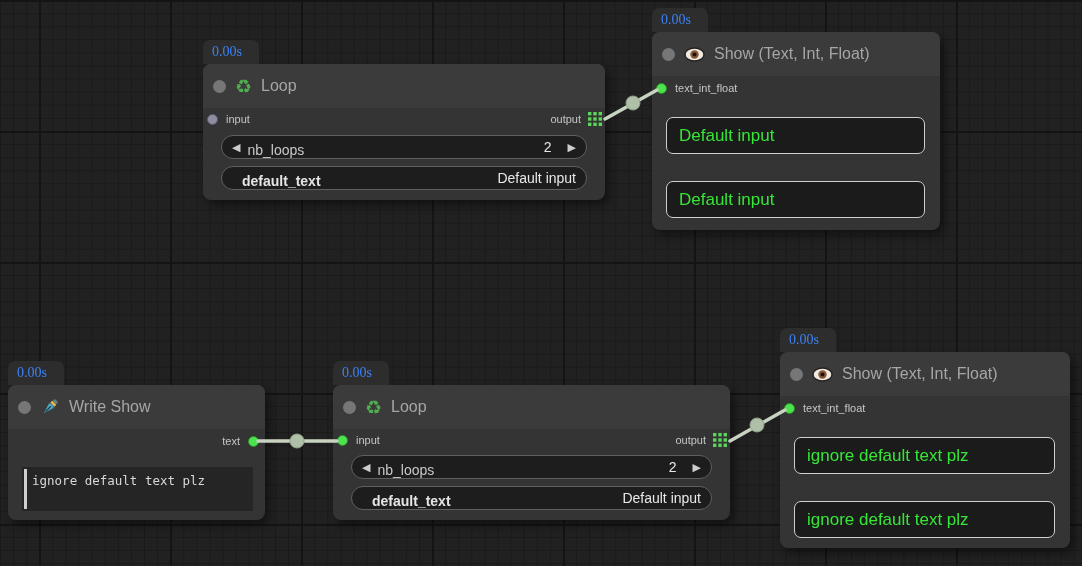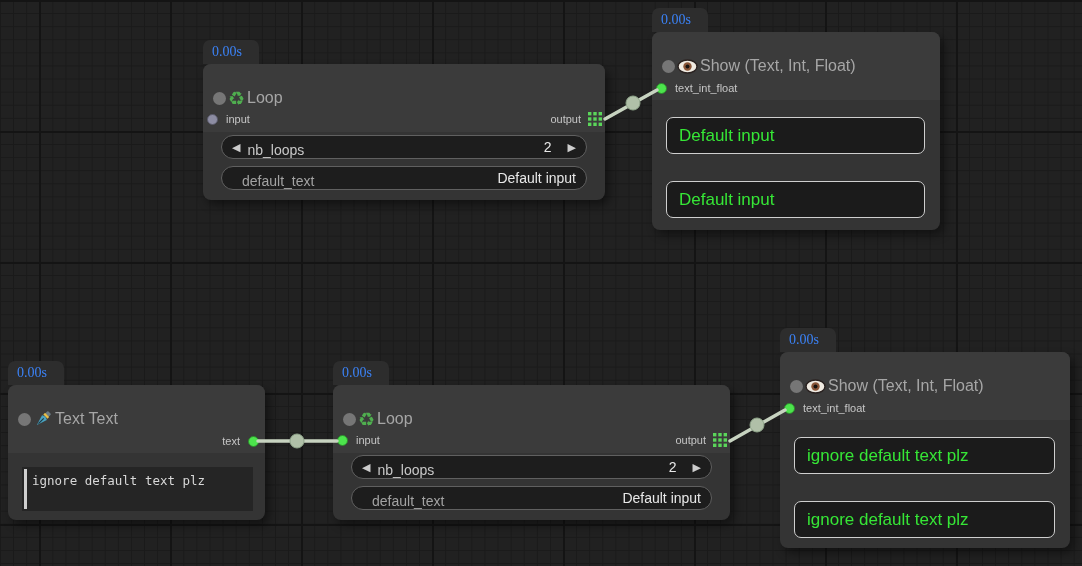--- a/index.html
+++ b/index.html
@@ -21,21 +21,21 @@
   }
   .links-layer{position:absolute;inset:0;z-index:5;pointer-events:none;}
 
   .node{
     position:absolute;z-index:2;
     background:#343434;border-radius:8px;
     box-shadow:4px 5px 10px rgba(0,0,0,.45);
   }
   .node-header{
     height:36px;background:#3b3b3b;border-radius:8px 8px 0 0;
-    display:flex;align-items:center;padding:16px 10px;gap:2px;
+    display:flex;align-items:center;padding:4px 10px;gap:9px;
   }
   .collapse-dot{width:13px;height:13px;border-radius:50%;background:#767676;flex:none;}
   .node-title{color:#a6a6a6;font-size:16px;white-space:nowrap;}
   .hdr-icon{flex:none;display:flex;align-items:center;}
   .recycle{color:#4fae4f;font-size:19px;line-height:1;}
 
   .timer-badge{
     position:absolute;top:-24px;left:0;width:56px;height:24px;
     background:#2d2d2d;border-radius:7px 7px 0 0;
     color:#3b82f6;font-family:"Liberation Serif",serif;font-size:14px;
@@ -52,21 +52,21 @@
   .spacer{flex:1;}
   .grid-icon{flex:none;margin-left:7px;margin-right:3px;display:block;}
 
   .widget{
     position:absolute;left:18px;right:18px;height:24px;box-sizing:border-box;
     background:#1d1d1d;border:1px solid #606060;border-radius:12px;
     display:flex;align-items:center;padding:0 10px;font-size:14px;color:#c9c9c9;
   }
   .widget .arrow{font-size:11px;color:#cdcdcd;line-height:1;flex:none;}
   .widget .w-label{margin-left:7px;white-space:nowrap;margin-top:6px;}
-  .widget .w-label.dim{color:#a3a3a3;margin-left:10px;}
+  .widget .w-label.dim{color:#e5e5e5;margin-left:10px;font-weight:bold;}
   .widget .w-value{color:#e8e8e8;white-space:nowrap;}
   .widget .gap-r{width:16px;flex:none;}
   .w1{top:71px;}
   .w2{top:102px;}
 
   .show-box{
     position:absolute;left:14px;right:15px;height:37px;box-sizing:border-box;
     background:#1b1b1b;border:1px solid #cfcfcf;border-radius:7px;
     display:flex;align-items:center;padding:0 12px;
     color:#36e636;font-size:17px;white-space:nowrap;overflow:hidden;
@@ -176,21 +176,21 @@
     <span class="hdr-icon">
       <svg width="20" height="20" viewBox="0 0 20 20">
         <g transform="rotate(45 10 10)">
           <rect x="7.6" y="0.8" width="4.8" height="3.6" rx="1" fill="#6b7c85"></rect>
           <rect x="7.1" y="4.2" width="5.8" height="2.4" fill="#e8bf4a"></rect>
           <path d="M10 18.6 L6.6 8 Q10 5.6 13.4 8 Z" fill="#4aa3c0"></path>
           <line x1="10" y1="16.4" x2="10" y2="9" stroke="#1c3540" stroke-width="1.1"></line>
         </g>
       </svg>
     </span>
-    <span class="node-title">Text Text</span>
+    <span class="node-title">Write Show</span>
   </div>
   <div class="slot-row">
     <span class="spacer"></span>
     <span>text</span>
     <span class="dot dot-green out-dot"></span>
   </div>
   <div class="textarea">
     <div class="caret-bar"></div>
     <span>ignore default text plz</span>
   </div>

